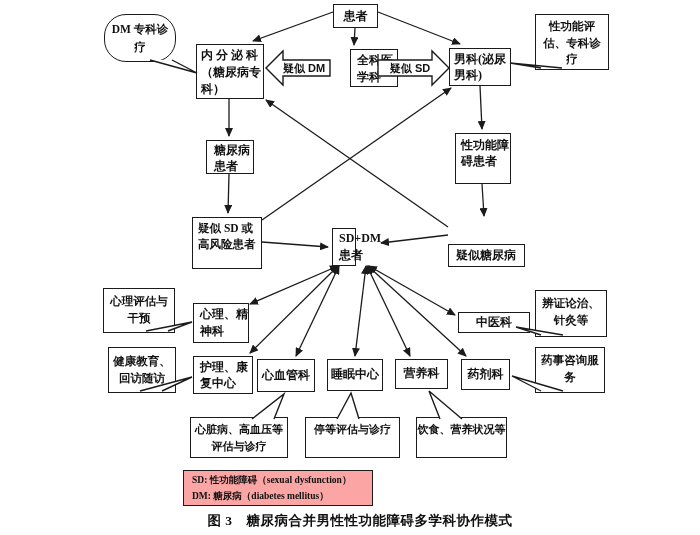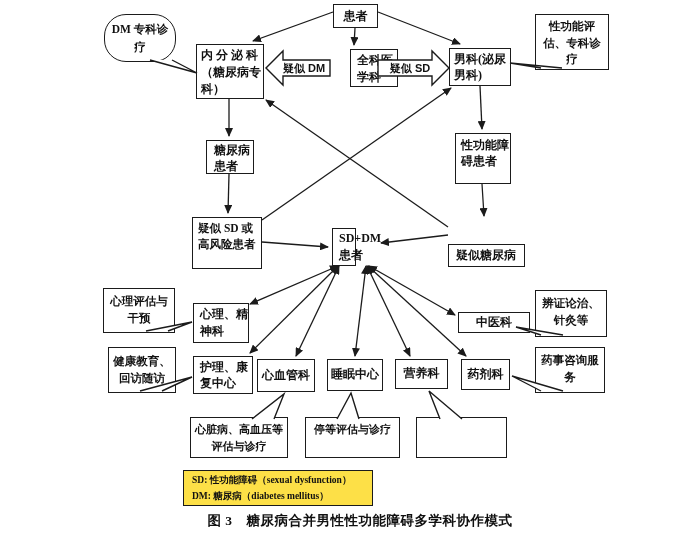--- a/index.html
+++ b/index.html
@@ -13,21 +13,21 @@
   }
   .ctr{text-align:center;}
   .lft{text-align:left;}
   .ln{white-space:pre;}
   #arrowlayer{position:absolute;left:0;top:0;z-index:2;pointer-events:none;}
   .flowlabel{
     position:absolute;z-index:3;font-weight:bold;font-size:11px;text-align:center;
     font-family:"Liberation Sans","DejaVu Sans",sans-serif;
   }
   .legendbox{
-    position:absolute;box-sizing:border-box;background:#fde047;border:1.4px solid #1b1b1b;
+    position:absolute;box-sizing:border-box;background:#fca5a5;border:1.4px solid #1b1b1b;
     font-weight:bold;font-size:9.5px;z-index:1;
   }
   .caption{
     position:absolute;font-weight:bold;font-size:13.5px;text-align:center;z-index:1;letter-spacing:.5px;
   }
 </style>
 </head>
 <body>
 
 <div id="canvas">
@@ -140,20 +140,21 @@
   <div class="callout ctr" style="left:190px;top:417px;width:98px;height:41px;padding-top:3px;line-height:17px;font-size:11px;">
     <div class="ln">心脏病、高血压等</div>
     <div class="ln">评估与诊疗</div>
   </div>
 
   <div class="callout ctr" style="left:305px;top:417px;width:95px;height:41px;padding-top:3px;line-height:17px;font-size:11px;">
     <div class="ln">停等评估与诊疗</div>
   </div>
 
   <div class="callout ctr" style="left:416px;top:417px;width:91px;height:41px;padding-top:3px;line-height:17px;font-size:11px;">
+    <div class="ln">饮食、营养状况等</div>
   </div>
 
   <div class="legendbox lft" style="left:183px;top:470px;width:190px;height:36px;padding:2px 0 0 8px;line-height:15.5px;">
     <div class="ln">SD: 性功能障碍（sexual dysfunction）</div>
     <div class="ln">DM: 糖尿病（diabetes mellitus）</div>
   </div>
 
   <div class="caption" style="left:20px;top:512px;width:680px;">图 3　糖尿病合并男性性功能障碍多学科协作模式</div>
 
   <div class="flowlabel" style="left:279px;top:61px;width:50px;height:14px;line-height:14px;">疑似 DM</div>

